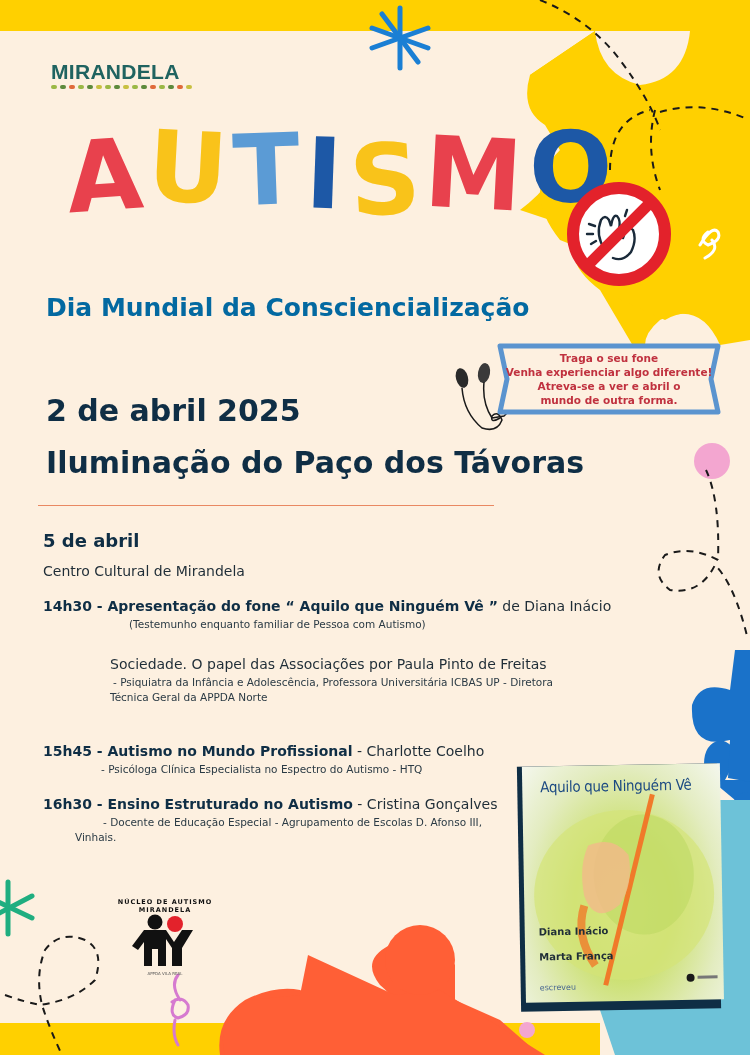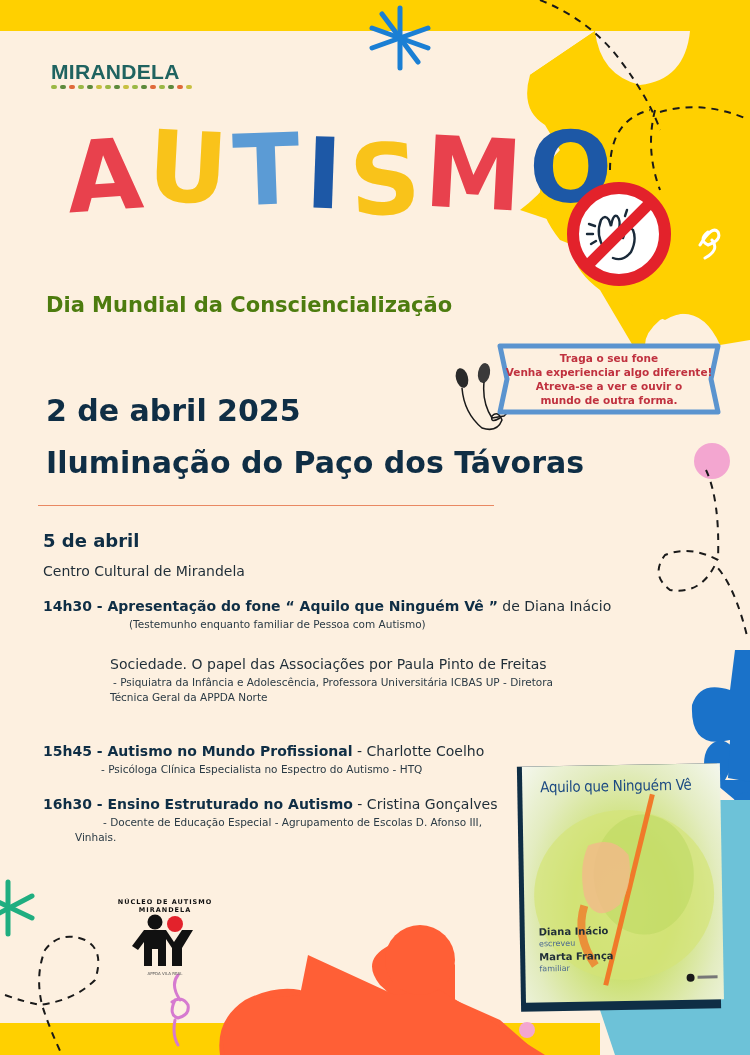--- a/index.html
+++ b/index.html
@@ -5,37 +5,37 @@
   html, body { margin:0; padding:0; }
   body { width:750px; height:1055px; position:relative; overflow:hidden; background:#fdf0e0; font-family:"DejaVu Sans", sans-serif; color:#0f2e45; }
   .abs { position:absolute; }
   .deco { position:absolute; left:0; top:0; width:750px; height:1055px; }
   .logo { left:51px; top:61px; }
   .logo-text { font-family:"Liberation Sans", sans-serif; font-weight:bold; font-size:21px; color:#1f6360; letter-spacing:0.3px; line-height:22px; }
   .logo-dots { display:flex; gap:3px; margin-top:2px; }
   .logo-dots span { display:block; width:6px; height:4px; border-radius:2px; }
   .title { left:66px; top:118px; display:flex; align-items:flex-end; }
   .title span { font-family:"DejaVu Sans", sans-serif; font-weight:bold; font-size:98px; line-height:100px; display:inline-block; }
-  .subtitle { left:46px; top:293px; font-size:21px; font-weight:bold; color:#4d7c0f; white-space:nowrap; }
+  .subtitle { left:46px; top:293px; font-size:25px; font-weight:bold; color:#0369a1; white-space:nowrap; }
   .date1 { left:46px; top:393px; font-size:30px; font-weight:bold; color:#0f2e45; white-space:nowrap; }
   .date1b { left:46px; top:445px; font-size:30px; font-weight:bold; color:#0f2e45; white-space:nowrap; }
   .divider { left:38px; top:505px; width:456px; height:1px; background:#e98862; }
   .day { left:43px; top:530px; font-size:18px; font-weight:bold; }
   .venue { left:43px; top:563px; font-size:14px; color:#1f2d37; }
   .prog-item { left:43px; font-size:14px; color:#1f2d37; width:600px; }
   .prog-item b { color:#0f2e45; }
   .prog-time { font-weight:bold; color:#0f2e45; }
   .prog-note { font-size:10.5px; color:#2a3a44; line-height:15px; }
   .callout { left:497px; top:343px; width:224px; height:80px; }
   .callout-text { position:absolute; left:0; top:8px; width:224px; text-align:center; font-size:10.5px; font-weight:bold; color:#c0313f; line-height:14px; }
   .book { left:519px; top:765px; width:200px; height:245px; background:#0f2e45; transform:rotate(-1deg); }
   .book-cover { position:absolute; left:5px; top:0; width:198px; height:236px; background:radial-gradient(ellipse at 50% 60%, #d8e68a 0%, #cbe070 35%, #e3ecc0 70%, #f4f7ee 100%); overflow:hidden; }
   .book-title { position:absolute; left:18px; top:12px; font-family:"DejaVu Sans Condensed","DejaVu Sans", sans-serif; font-size:15px; color:#1c4a82; white-space:nowrap; letter-spacing:-0.3px; }
   .book-author { position:absolute; left:14px; font-size:10px; font-weight:bold; color:#1f2d37; }
-  .book-role { position:absolute; left:14px; font-size:8px; color:#4a6890; }
+  .book-role { position:absolute; left:14px; font-size:8px; color:#4a6890;margin-top:44px; }
   .nucleo { left:117px; top:898px; width:96px; text-align:center; }
   .nucleo-title { font-size:6.5px; font-weight:bold; letter-spacing:1px; color:#111; line-height:8px; }
   .nucleo-sub { font-size:4px; color:#555; margin-top:1px; }
 </style>
 </head>
 <body>
 
 <svg class="deco" viewBox="0 0 750 1055" xmlns="http://www.w3.org/2000/svg">
 
   <rect x="0" y="0" width="750" height="31" fill="#ffd000"></rect>
@@ -141,21 +141,21 @@
   <path d="M32 24 Q30 45 40 60 M40 60 L52 58 Q60 50 66 48" fill="none" stroke="#1a1a1a" stroke-width="1.5"></path>
 </svg>
 
 <div class="abs callout">
   <svg width="224" height="72" viewBox="0 0 224 72" style="position:absolute;left:0;top:0;">
     <path d="M3 3 L221 3 L214 36 L221 69 L3 69 L10 36 Z" fill="#fdf0e0" stroke="#5b94cf" stroke-width="5" stroke-linejoin="round"></path>
   </svg>
   <div class="callout-text">
     <div>Traga o seu fone</div>
     <div>Venha experienciar algo diferente!</div>
-    <div>Atreva-se a ver e ouvir o</div>
+    <div>Atreva-se a ver e abril o</div>
     <div>mundo de outra forma.</div>
   </div>
 </div>
 
 <div class="abs date1">2 de abril 2025</div>
 <div class="abs date1b">Iluminação do Paço dos Távoras</div>
 <div class="abs divider"></div>
 
 <div class="abs day">5 de abril</div>
 <div class="abs venue">Centro Cultural de Mirandela</div>

